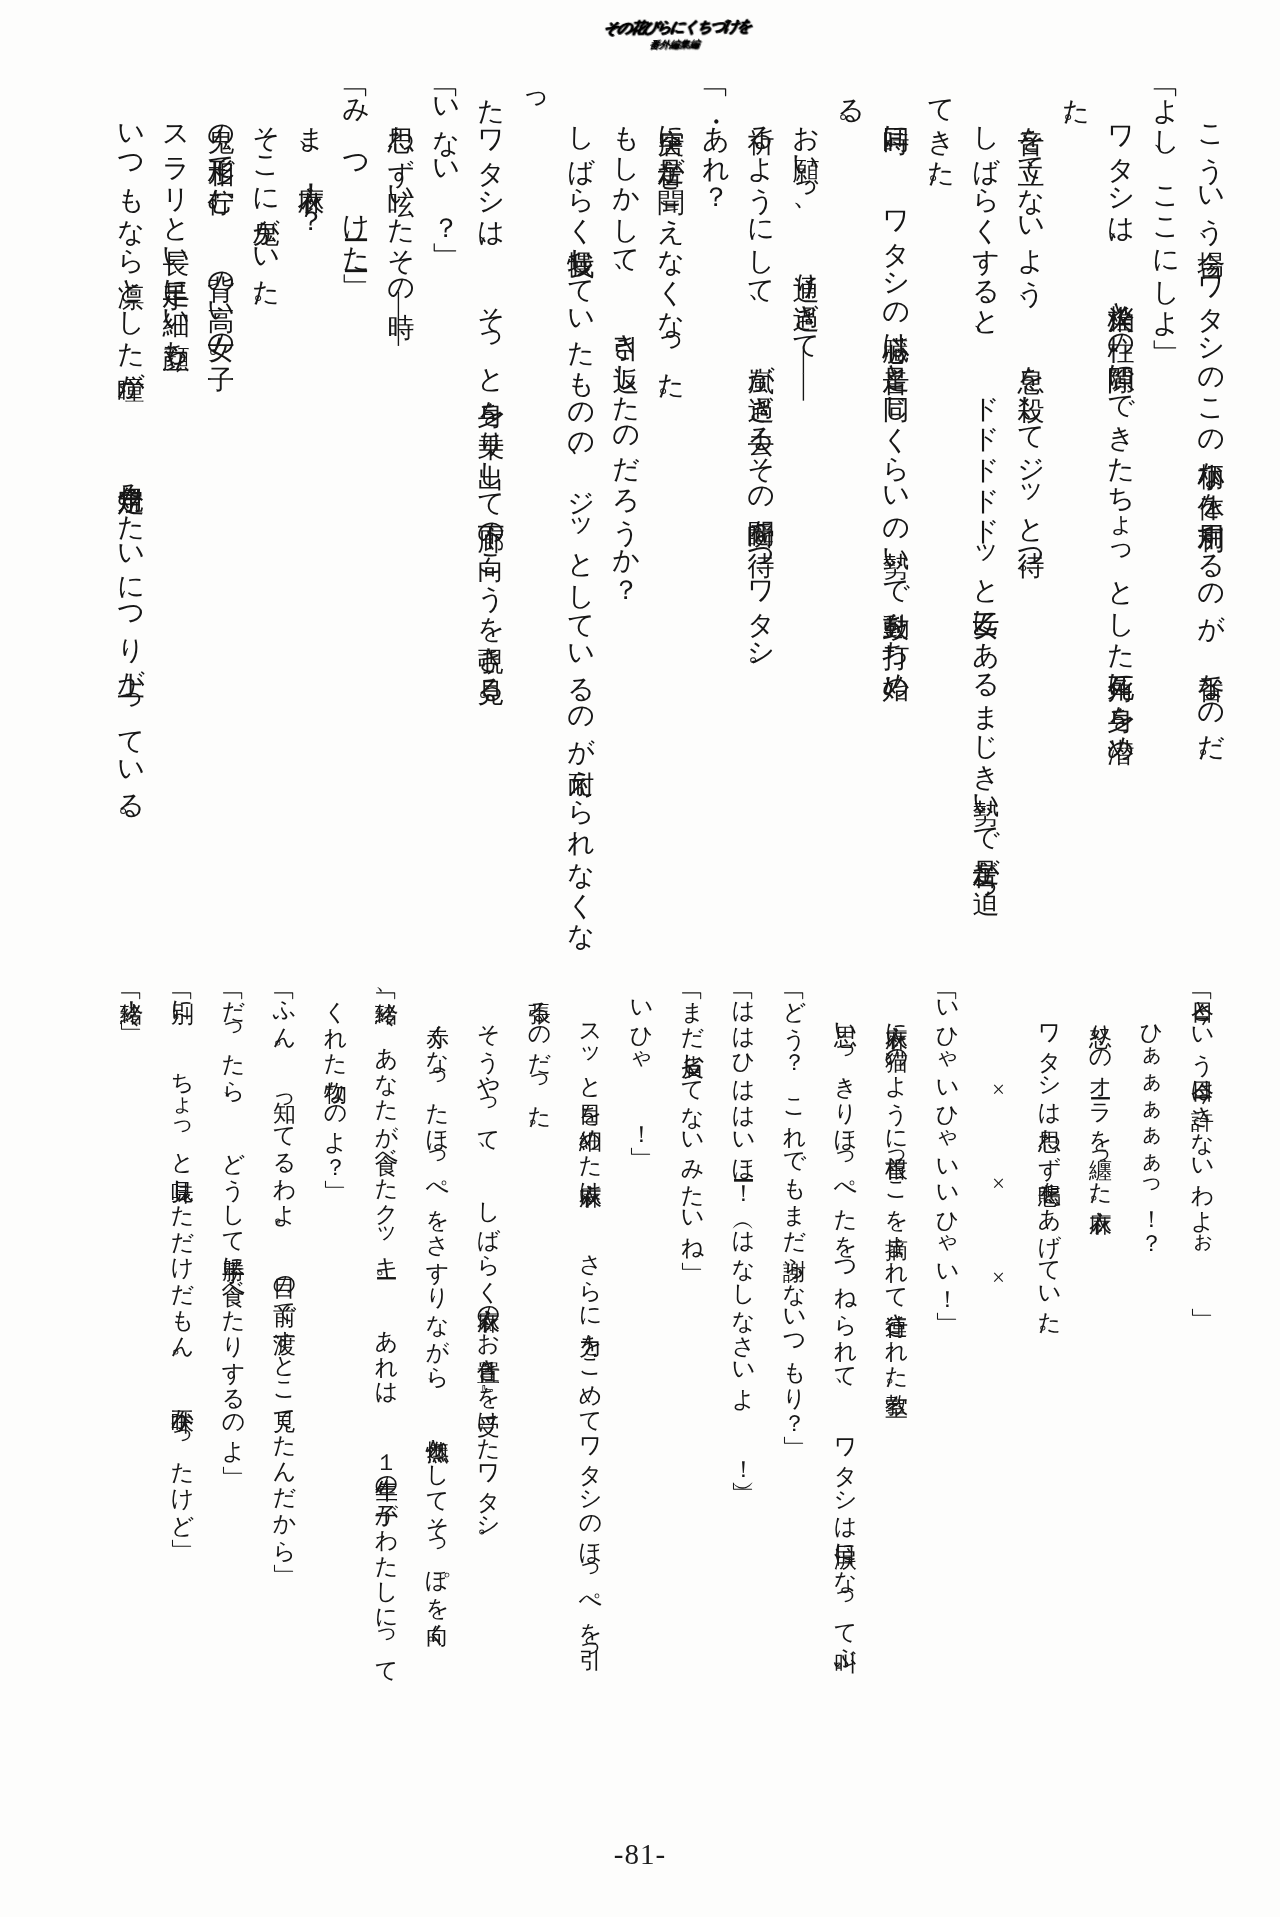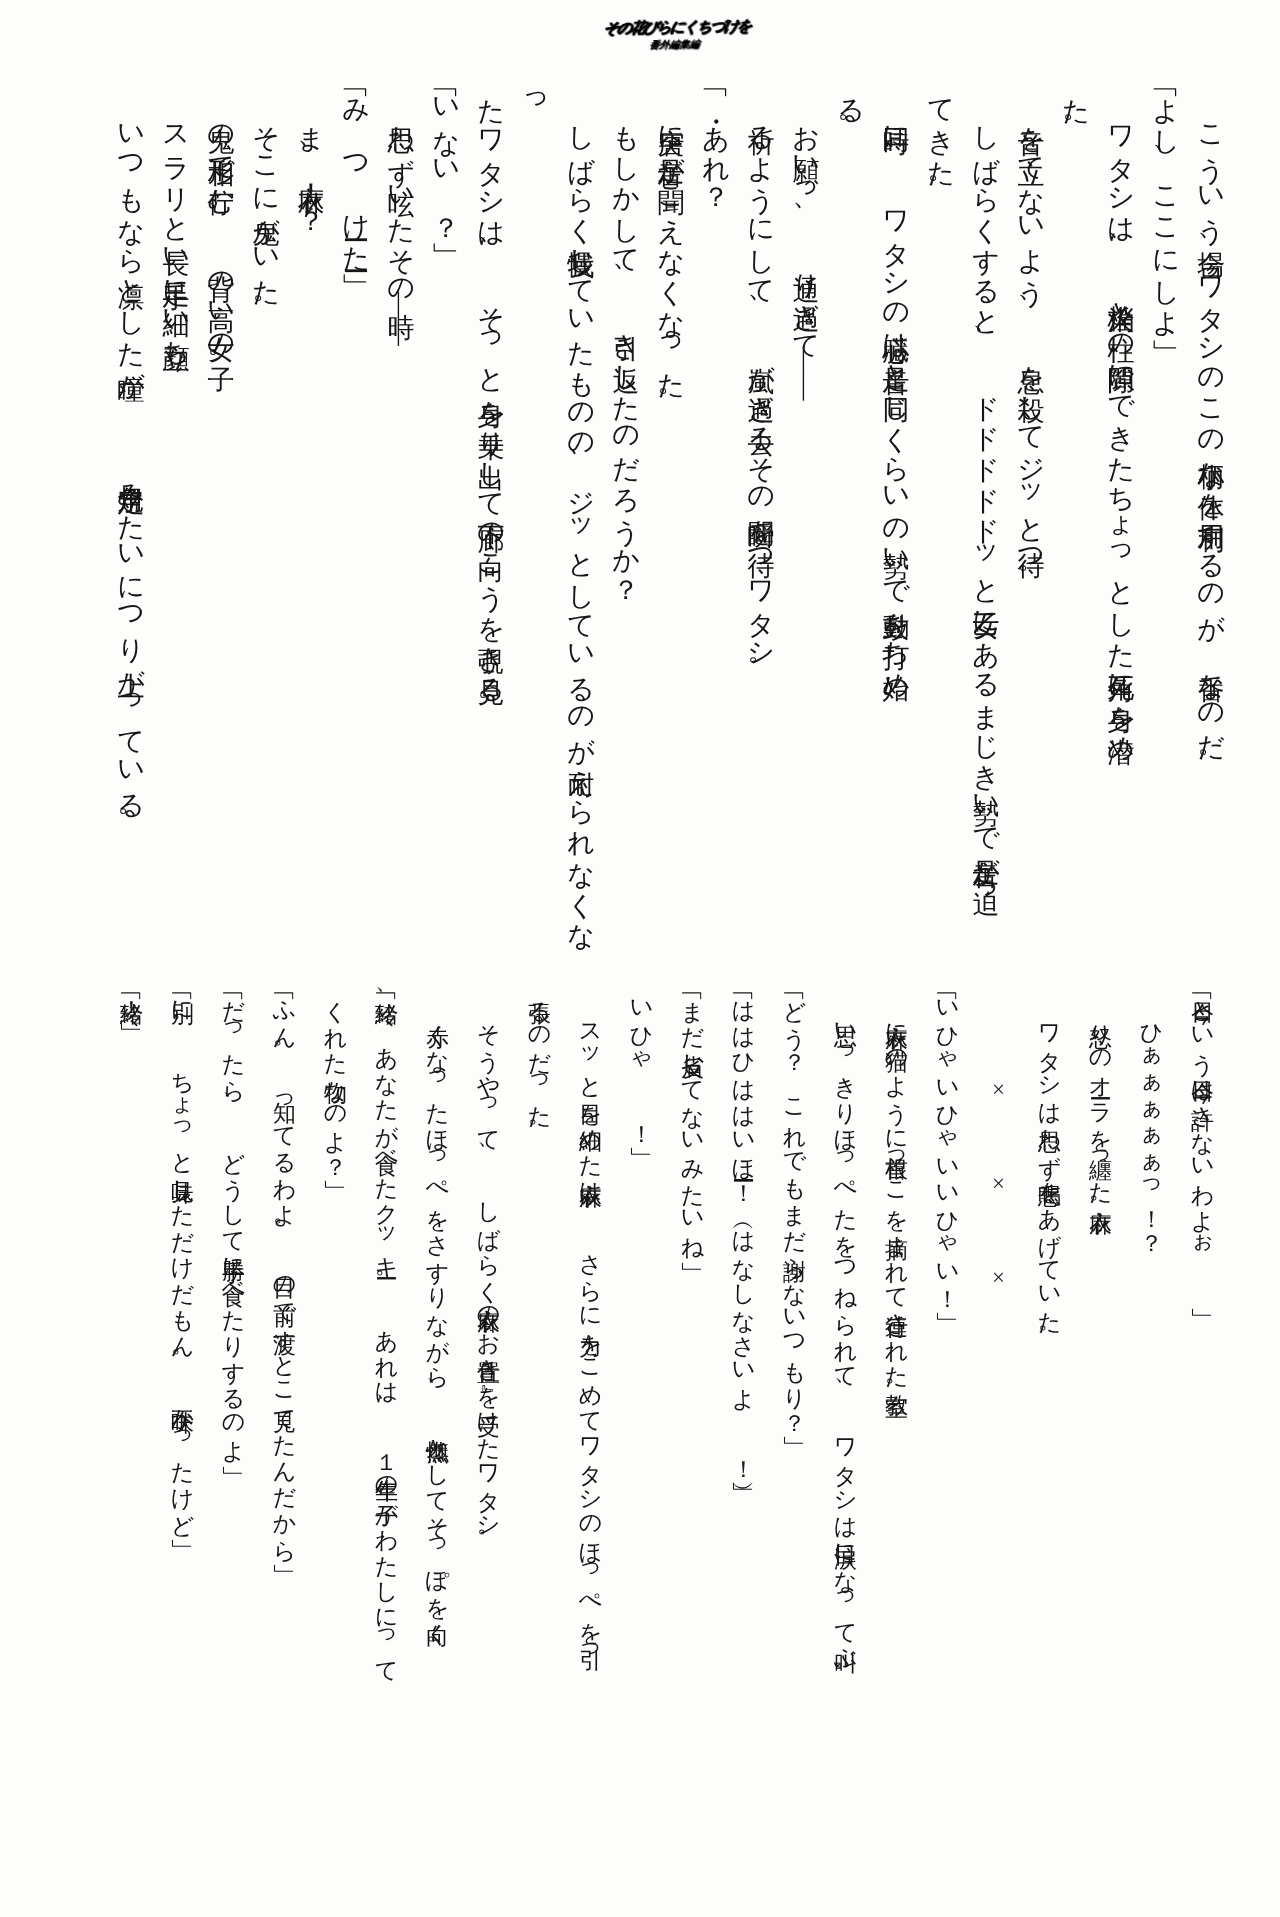--- a/index.html
+++ b/index.html
@@ -111,14 +111,15 @@
     <p>　そうやって、　しばらく麻衣の『お仕置き』を受けたワタシ。</p>
     <p>　赤くなったほっぺをさすりながら、　憮然としてそっぽを向く。</p>
     <p>「玲緒、　あなたが食べたクッキー。　あれは、　１年生の子がわたしにって
 くれた物なのよ？」</p>
     <p>「ふん。　知ってるわよ。　目の前で渡すとこ見てたんだから」</p>
     <p>「だったら、　どうして勝手に食べたりするのよ」</p>
     <p>「別に。　ちょっと味見しただけだもん。　不味かったけど」</p>
     <p>「玲緒！」</p>
   </div>
 
+  <div class="page-number">-81-</div>
 
 </div>
 
 </body></html>

